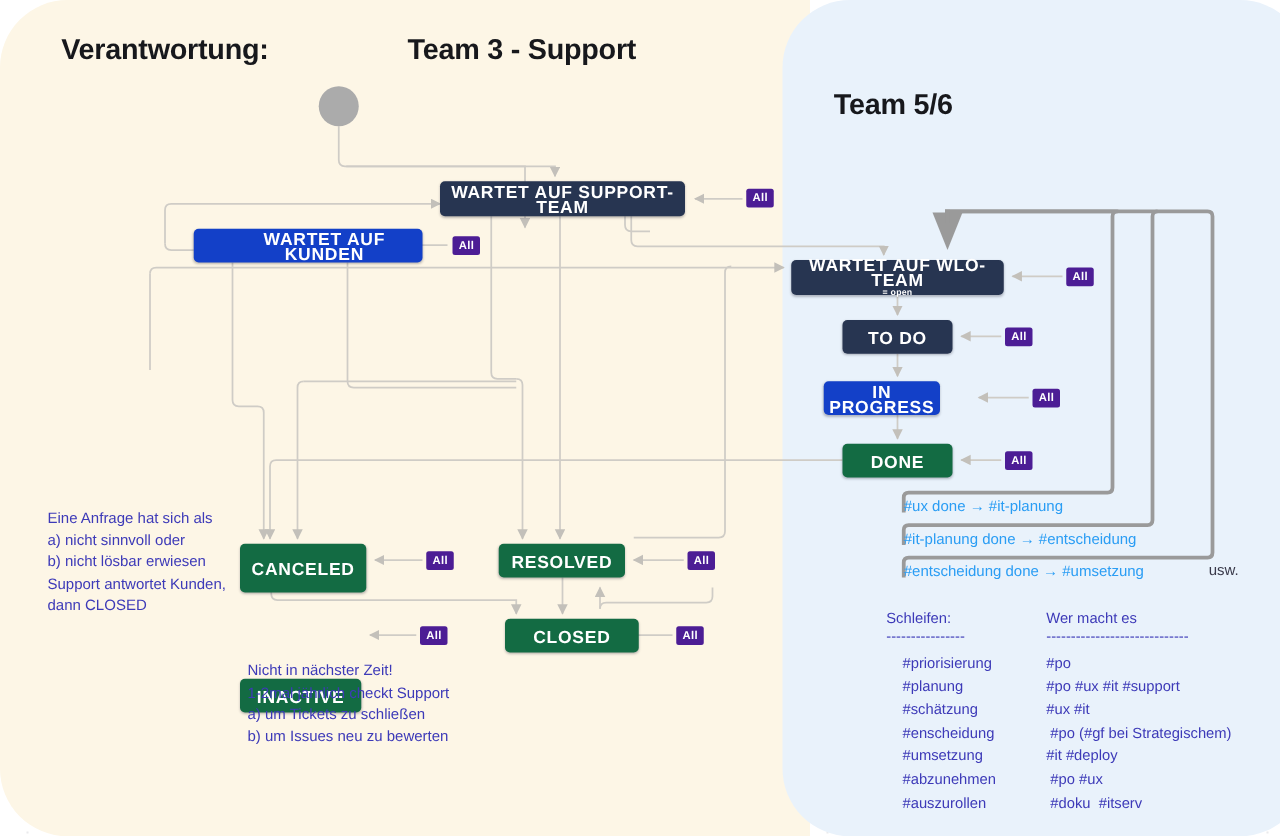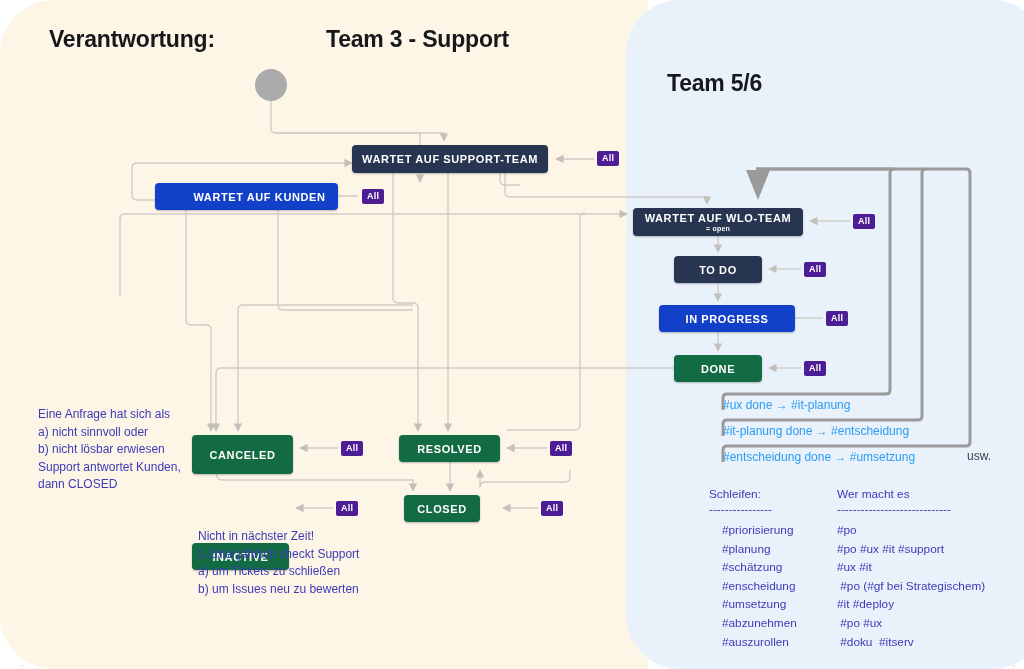--- a/index.html
+++ b/index.html
@@ -46,21 +46,21 @@
     position:absolute;
     display:flex;flex-direction:column;
     align-items:center;justify-content:center;
     border-radius:4px;
     color:#ffffff;
     font-weight:bold;
     letter-spacing:.6px;
     box-shadow:0 1px 2px rgba(20,20,40,.28);
     text-align:center;
   }
-  .node .n-label{font-size:11px;line-height:12px;}
+  .node .n-label{font-size:14px;line-height:12px;}
   .node .n-sub{font-size:7px;font-weight:bold;letter-spacing:.2px;line-height:8px;margin-top:1px;}
   .n-navy{background:#273551;}
   .n-blue{background:#1340c8;}
   .n-green{background:#136b43;}
 
   .all-badge{
     position:absolute;
     background:#4c1d95;color:#ffffff;
     font-size:9px;font-weight:bold;
     padding:2px 5px 3px 5px;
@@ -212,41 +212,41 @@
 
   <div class="node n-navy" style="left:633px;top:208px;width:170px;height:28px;">
     <span class="n-label">WARTET AUF WLO-TEAM</span>
     <span class="n-sub">= open</span>
   </div>
 
   <div class="node n-navy" style="left:674px;top:256px;width:88px;height:27px;">
     <span class="n-label">TO DO</span>
   </div>
 
-  <div class="node n-blue" style="left:659px;top:305px;width:136px;height:27px;">
+  <div class="node n-blue" style="left:659px;top:305px;width:93px;height:27px;">
     <span class="n-label">IN PROGRESS</span>
   </div>
 
   <div class="node n-green" style="left:674px;top:355px;width:88px;height:27px;">
     <span class="n-label">DONE</span>
   </div>
 
   <div class="node n-green" style="left:192px;top:435px;width:101px;height:39px;">
     <span class="n-label">CANCELED</span>
   </div>
 
   <div class="node n-green" style="left:399px;top:435px;width:101px;height:27px;">
     <span class="n-label">RESOLVED</span>
   </div>
 
   <div class="node n-green" style="left:192px;top:495px;width:97px;height:27px;margin-top:48px;">
     <span class="n-label">INACTIVE</span>
   </div>
 
-  <div class="node n-green" style="left:404px;top:495px;width:76px;height:27px;">
+  <div class="node n-green" style="left:404px;top:495px;width:107px;height:27px;">
     <span class="n-label">CLOSED</span>
   </div>
 
   <div class="all-badge" style="left:597px;top:151px;">All</div>
   <div class="all-badge" style="left:362px;top:189px;">All</div>
   <div class="all-badge" style="left:853px;top:214px;">All</div>
   <div class="all-badge" style="left:804px;top:262px;">All</div>
   <div class="all-badge" style="left:826px;top:311px;">All</div>
   <div class="all-badge" style="left:804px;top:361px;">All</div>
   <div class="all-badge" style="left:341px;top:441px;">All</div>

